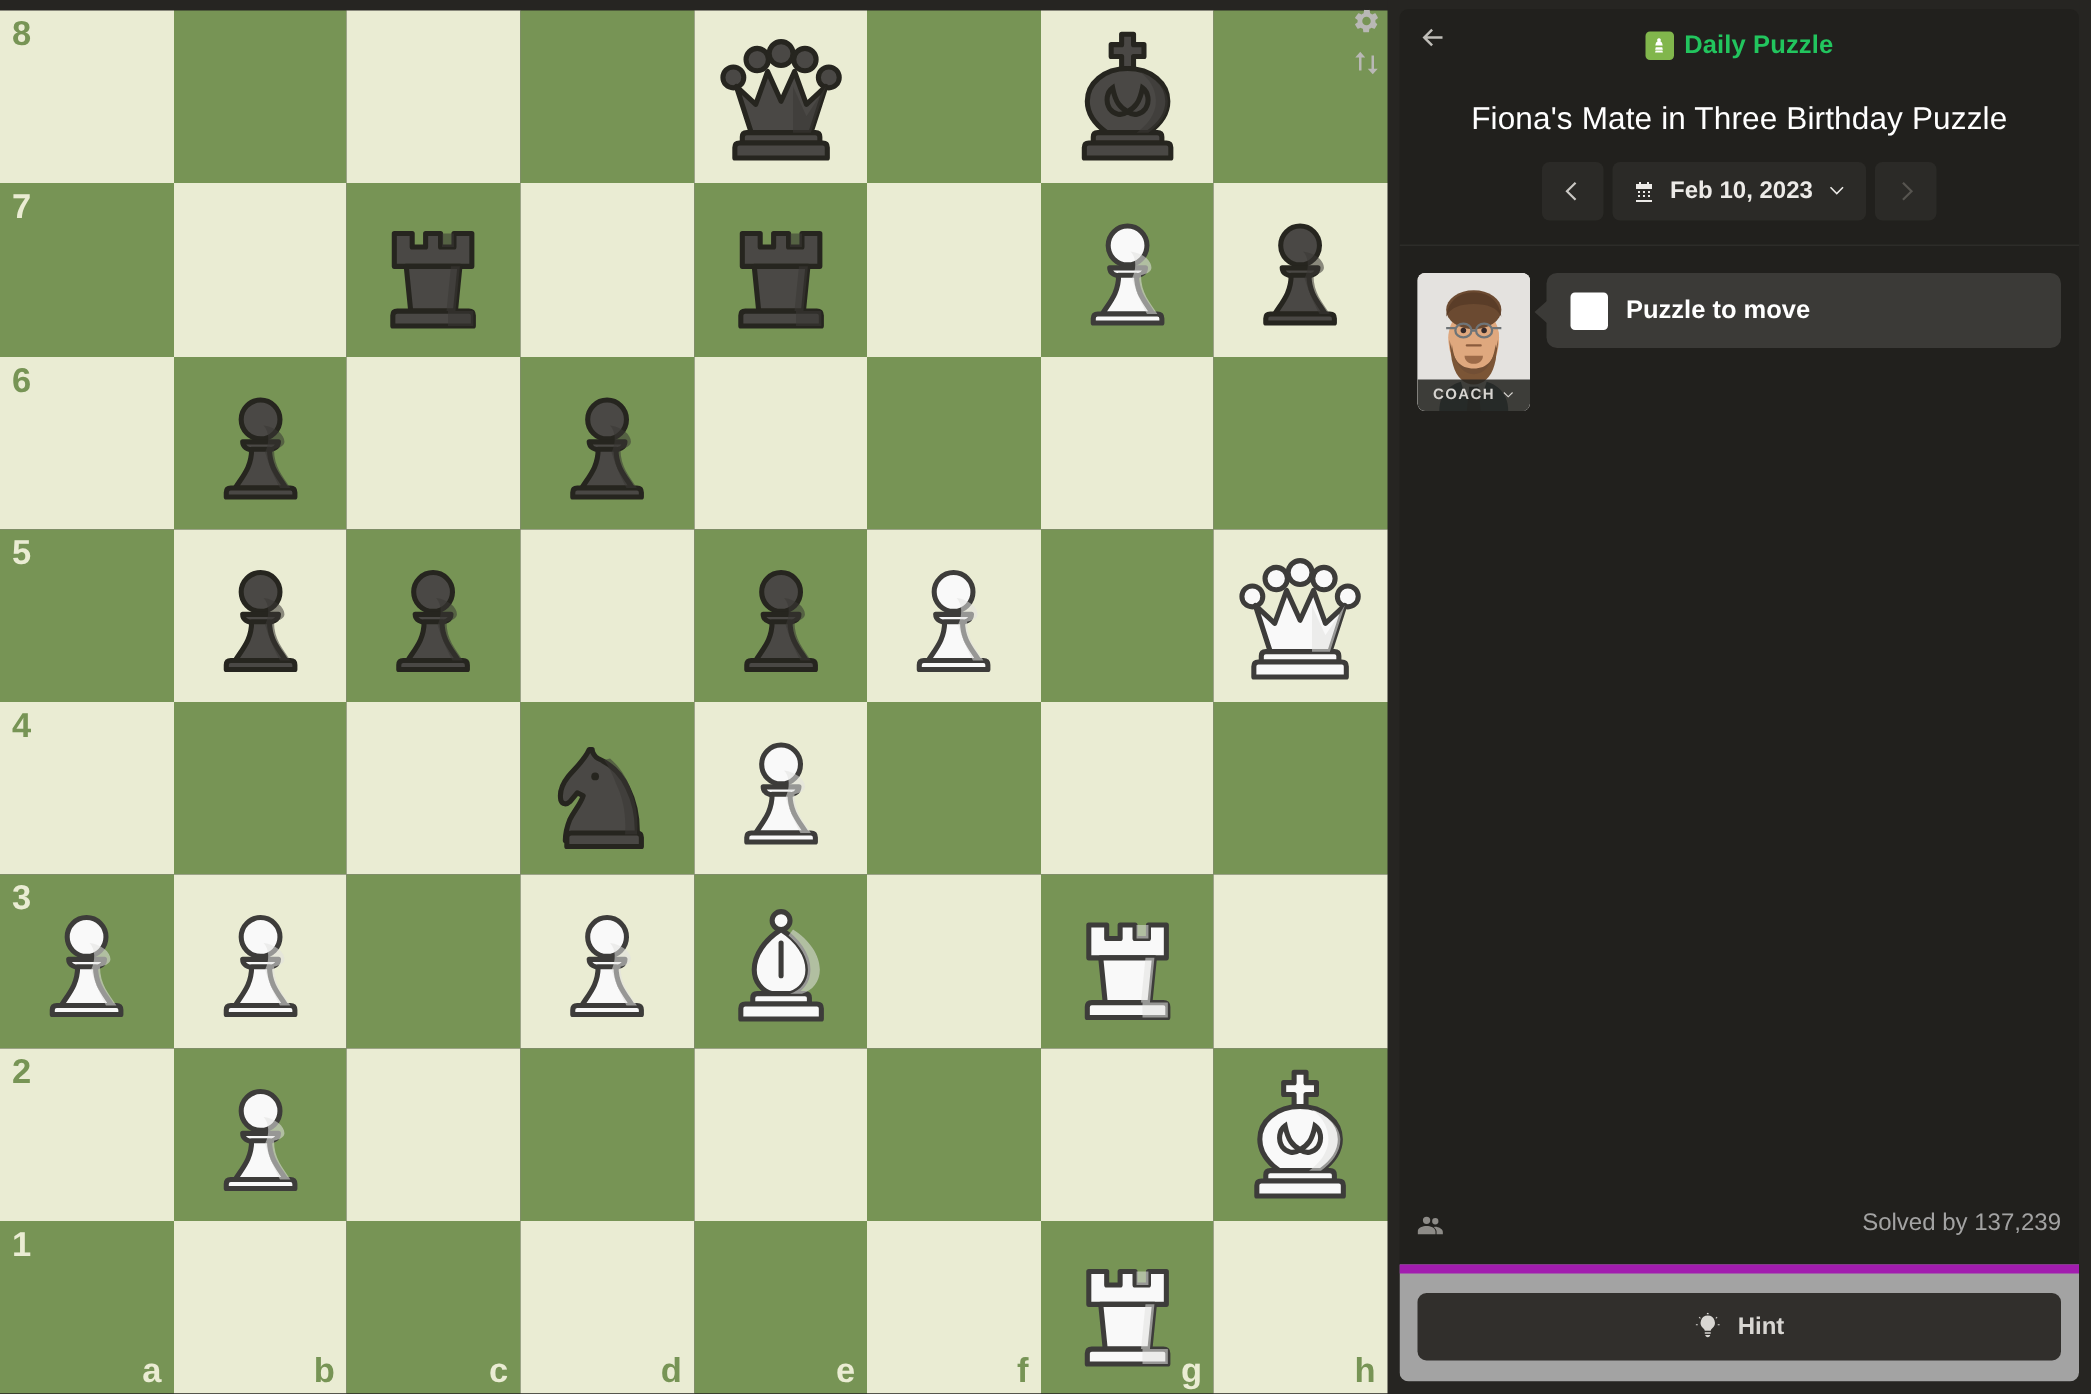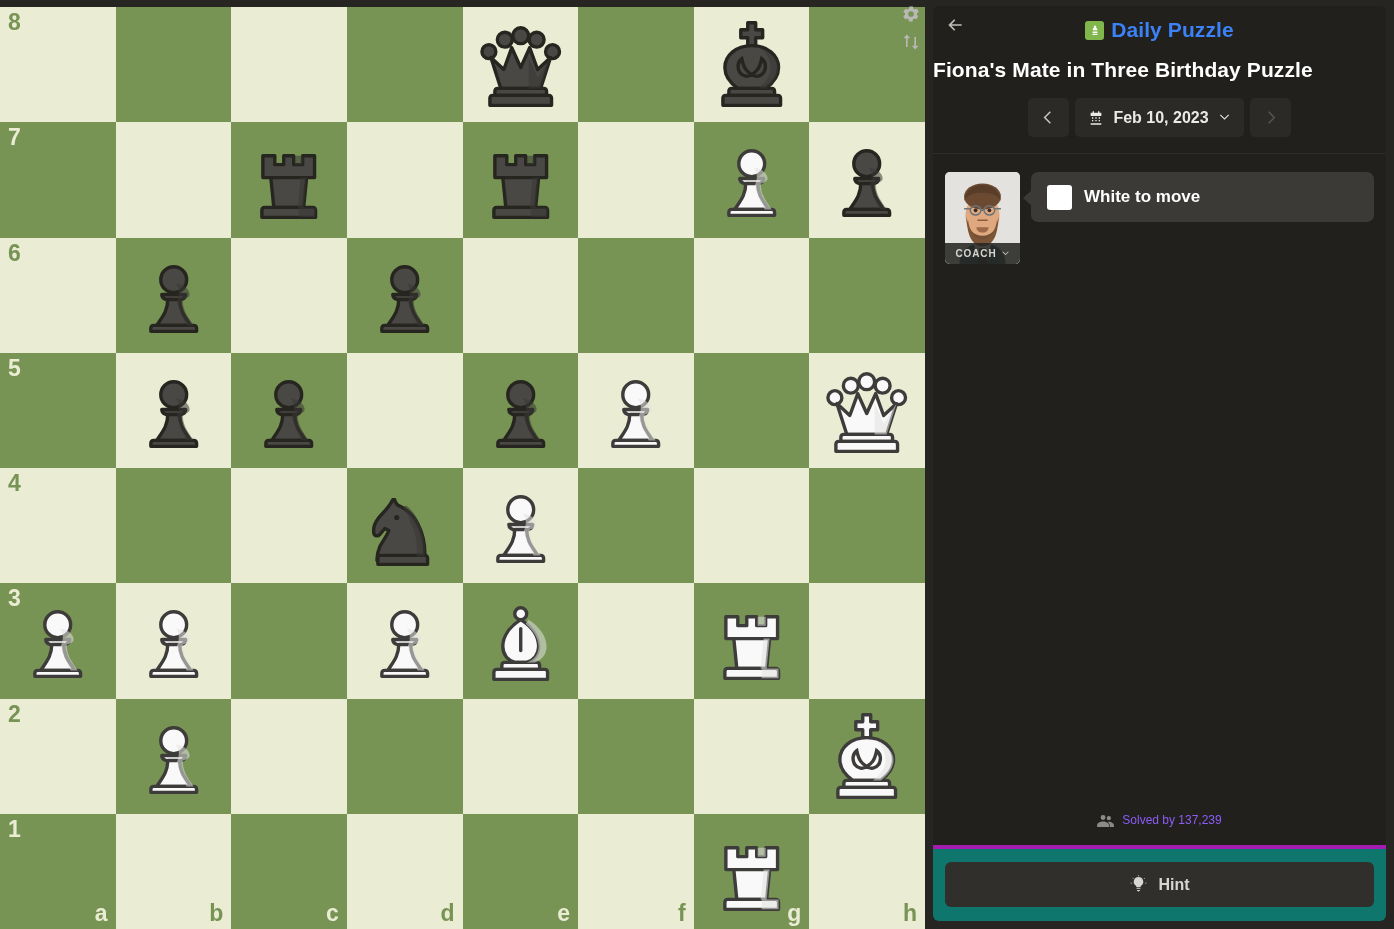--- a/index.html
+++ b/index.html
@@ -88,26 +88,26 @@
     height: 28px;
   }
   .dp-icon {
     width: 19px; height: 19px; border-radius: 3px;
     background: #81b64c;
     display: flex; align-items: center; justify-content: center;
     flex: 0 0 auto;
   }
   .dp-icon svg { width: 14px; height: 14px; display: block; fill: #fff; }
   .head-title {
-    color: #3b82f6; font-size: 21px; font-weight: 700; letter-spacing: .1px;
+    color: #22c55e; font-size: 17px; font-weight: 700; letter-spacing: .1px;
   }
   .puzzle-title {
-    text-align: left; color: #ffffff;
-    font-size: 21px; font-weight: 700;
-    margin-top: 14px;
+    text-align: center; color: #ffffff;
+    font-size: 21px; font-weight: 400;
+    margin-top: 24px;
     letter-spacing: .1px;
   }
   .date-row {
     display: flex; align-items: center; justify-content: center; gap: 6px;
     margin-top: 16px;
   }
   .nav-btn {
     width: 41px; height: 39px; border-radius: 5px;
     background: #2b2a27;
     display: flex; align-items: center; justify-content: center;
@@ -165,30 +165,30 @@
   .turn-swatch {
     width: 25px; height: 25px; border-radius: 3px;
     background: #ffffff; flex: 0 0 auto;
   }
   .bubble-text { color: #ffffff; font-size: 17px; font-weight: 700; }
 
   .panel-spacer { flex: 1 1 auto; min-height: 0; }
 
   .solved-row {
     flex: 0 0 auto;
-    display: flex; align-items: center; justify-content: center; gap: 8px;
+    display: flex; align-items: center; justify-content: space-between; gap: 8px;
     padding: 14px 0 18px 0;
-    color: #8b5cf6; font-size: 12px;
+    color: #a3a3a3; font-size: 16px;
   }
   .solved-row svg { width: 17px; height: 14px; fill: #8d8b87; display: block; }
 
   .panel-foot {
     flex: 0 0 auto;
-    background: #0f766e;
-    border-top: 4px solid #a21caf;
+    background: #a3a3a3;
+    border-top: 6px solid #a21caf;
     padding: 13px 12px 14px 12px;
   }
   .hint-btn {
     width: 100%; height: 45px; border: none; border-radius: 6px;
     background: #312f2c; color: #d8d6d2;
     display: flex; align-items: center; justify-content: center; gap: 10px;
     font-size: 16px; font-weight: 700; cursor: pointer;
     font-family: "Liberation Sans", sans-serif;
   }
   .hint-btn svg { width: 19px; height: 19px; fill: #d8d6d2; display: block; }
@@ -615,21 +615,21 @@
               <span>COACH</span>
               <svg viewBox="0 0 24 24">
                   <path d="M12 16.2 3.6 7.8 5 6.4l7 7 7-7 1.4 1.4Z"></path>
                 </svg>
             </div>
           </div>
 
           <div class="bubble-wrap">
             <div class="bubble">
               <span class="turn-swatch"></span>
-              <span class="bubble-text">White to move</span>
+              <span class="bubble-text">Puzzle to move</span>
             </div>
           </div>
         </div>
 
         <div class="panel-spacer"></div>
 
         <div class="solved-row">
           <svg viewBox="0 0 24 20">
               <path d="M8.5 10a3.5 3.5 0 1 0-3.5-3.5A3.5 3.5 0 0 0 8.5 10Zm8.3.4a3 3 0 1 0-3-3 3 3 0 0 0 3 3ZM8.5 12C5 12 0 13.7 0 17.2V20h17v-2.8c0-3.5-5-5.2-8.5-5.2Zm8.3.6a7.5 7.5 0 0 0-1.6.2c1.6 1.2 2.8 2.8 2.8 4.4V20H24v-2.4c0-3-4.3-5-7.2-5Z"></path>
             </svg>

